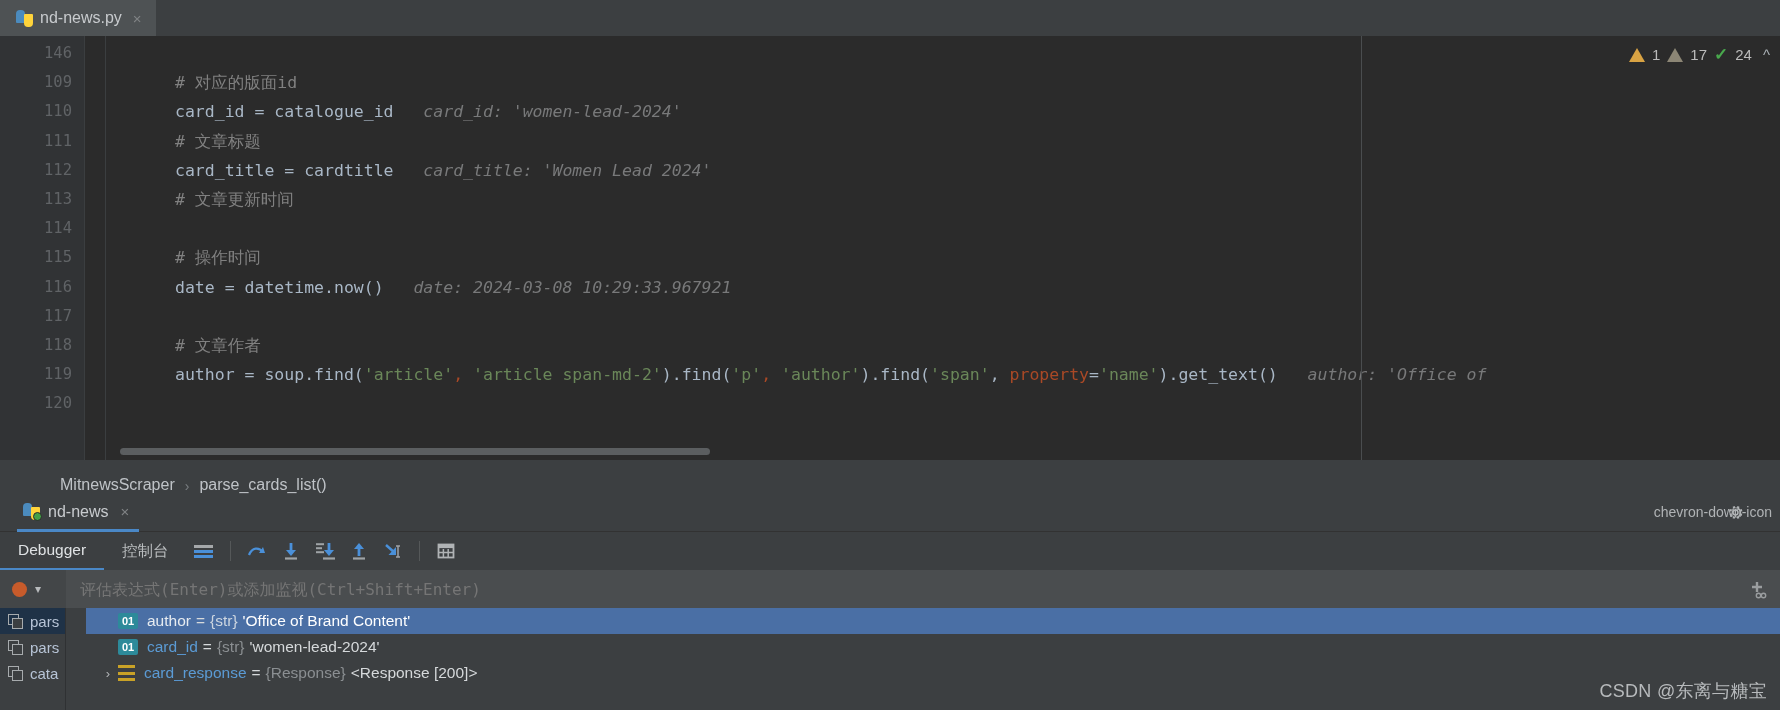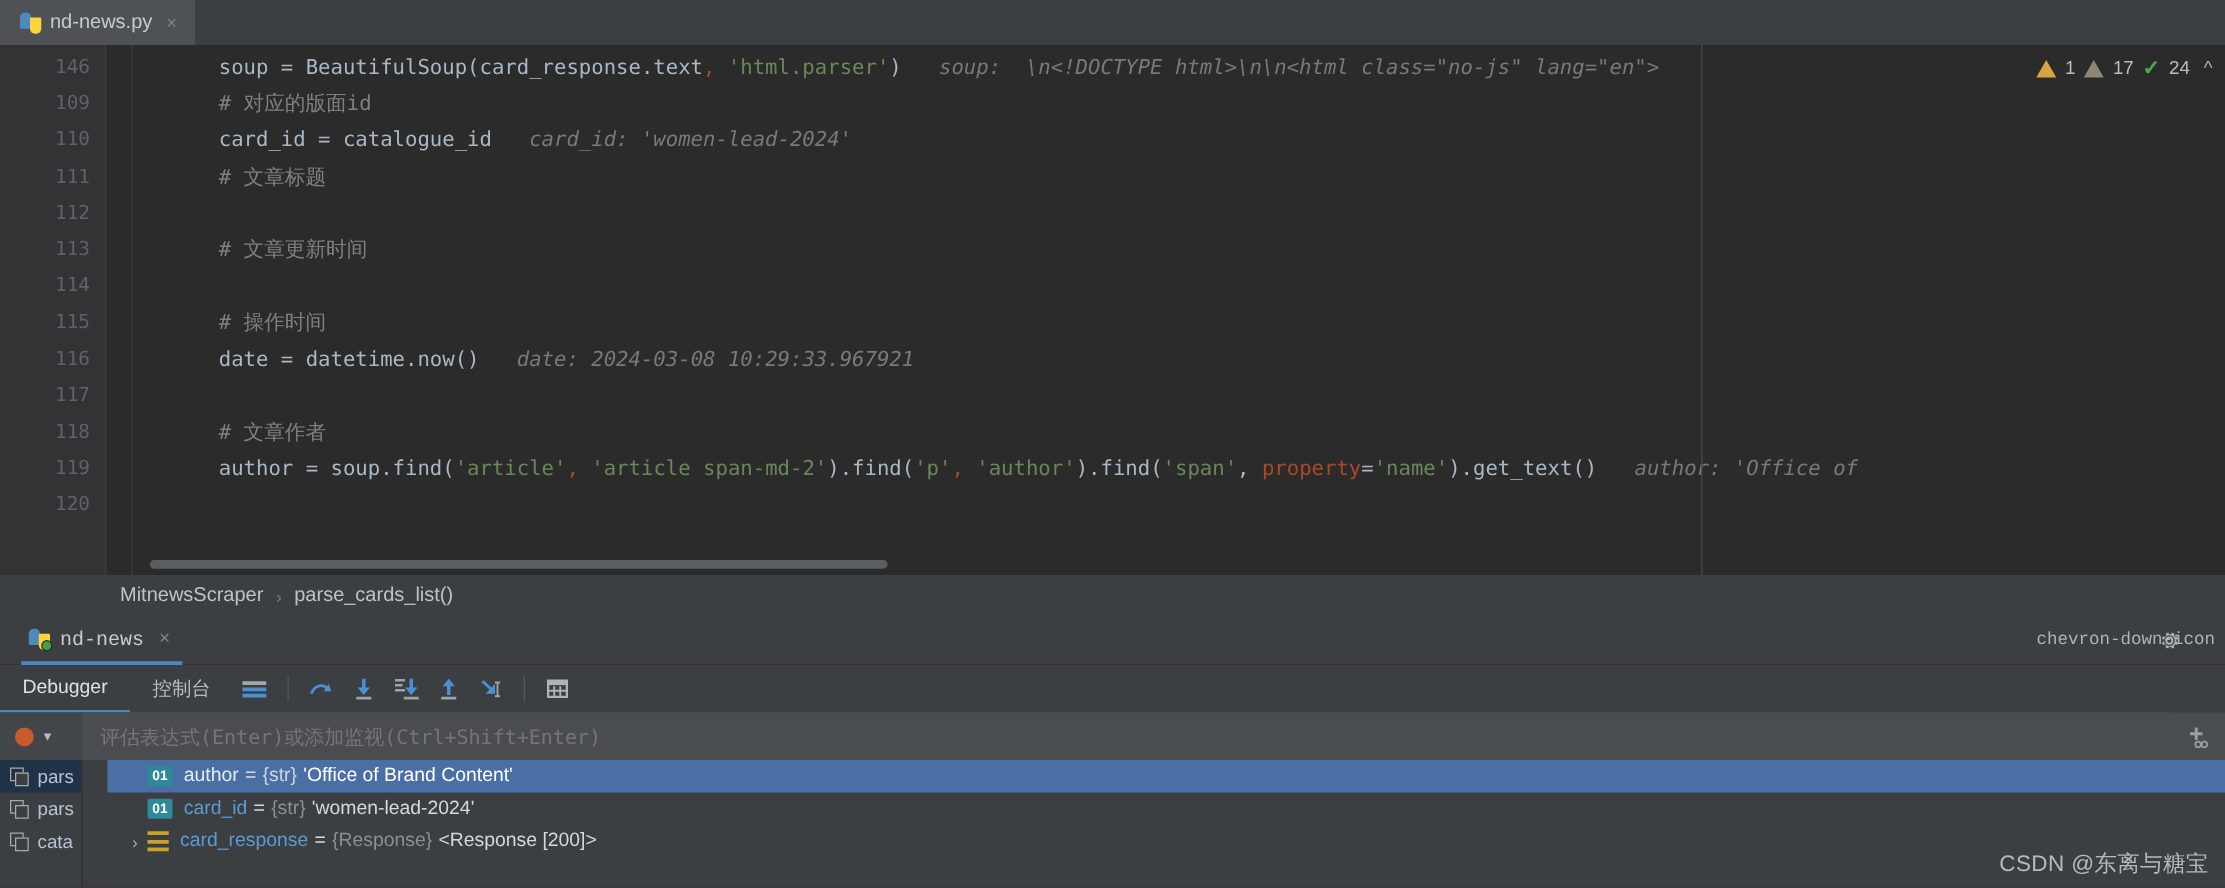--- a/index.html
+++ b/index.html
@@ -98,34 +98,34 @@
   }
   .vert-sep {
     position: absolute; left: 1361px; top: 0; width: 1px; height: 424px;
     background: #4a4d4f;
   }
 
   
   .breadcrumb {
     position: absolute; left: 0; top: 460px; width: 1780px; height: 34px;
     background: #3c3f41;
-    display: flex; align-items: center; gap: 10px;
-    padding-left: 96px;
+    display: flex; align-items: flex-end; gap: 10px;
+    padding-left: 60px;
     color: #bfc3c7; font-size: 16px;
   }
   .crumb-sep { color: #7a7f82; font-size: 14px; }
 
   
   .debug-panel {
     position: absolute; left: 0; top: 494px; width: 1780px; height: 216px;
     background: #3c3f41;
   }
   .debug-tabbar {
     position: absolute; left: 0; top: 0; width: 1780px; height: 38px;
-    background: #3c3f41; border-bottom: 1px solid #323232; font-family: Liberation Mono, monospace;
+    background: #3c3f41; border-bottom: 1px solid #323232;
   }
   .debug-run-tab {
     position: absolute; left: 17px; top: 0; height: 38px;
     display: flex; align-items: center; gap: 8px;
     color: #c8cbce; font-size: 16px;
     border-bottom: 3px solid #4a88c7;
     padding: 0 10px 0 6px;
   }
   .py-icon.running:after {
     content: ""; position: absolute; right: -2px; bottom: -1px;
@@ -268,24 +268,24 @@
         <div class="gutter-line" style="top: 183.2px;">114</div>
         <div class="gutter-line" style="top: 212.4px;">115</div>
         <div class="gutter-line" style="top: 241.6px;">116</div>
         <div class="gutter-line" style="top: 270.8px;">117</div>
         <div class="gutter-line" style="top: 300px;">118</div>
         <div class="gutter-line" style="top: 329.2px;">119</div>
         <div class="gutter-line" style="top: 358.4px;">120</div>
       </div>
     <div class="fold-strip"></div>
     <div class="code-area" id="code-area">
-        <div class="code-line" style="top: 8px; left: 55px;"><span class="kw-default">soup = BeautifulSoup(card_response.text</span><span class="named-arg">,</span><span class="kw-default"> </span><span class="str">'html.parser'</span><span class="kw-default">)</span><span class="hint">   soup:  \n&lt;!DOCTYPE html&gt;\n\n&lt;html class="no-js" lang="en"&gt;</span></div>
         <div class="code-line" style="top: 37.2px; left: 55px;"><span class="comment"># 对应的版面id</span></div>
         <div class="code-line" style="top: 66.4px; left: 55px;"><span class="kw-default">card_id = catalogue_id</span><span class="hint">   card_id: 'women-lead-2024'</span></div>
         <div class="code-line" style="top: 95.6px; left: 55px;"><span class="comment"># 文章标题</span></div>
+        <div class="code-line" style="top: 124.8px; left: 55px;"><span class="kw-default">card_title = cardtitle</span><span class="hint">   card_title: 'Women Lead 2024'</span></div>
         <div class="code-line" style="top: 154px; left: 55px;"><span class="comment"># 文章更新时间</span></div>
         <div class="code-line" style="top: 212.4px; left: 55px;"><span class="comment"># 操作时间</span></div>
         <div class="code-line" style="top: 241.6px; left: 55px;"><span class="kw-default">date = datetime.now()</span><span class="hint">   date: 2024-03-08 10:29:33.967921</span></div>
         <div class="code-line" style="top: 270.8px; left: 55px;"></div>
         <div class="code-line" style="top: 300px; left: 55px;"><span class="comment"># 文章作者</span></div>
         <div class="code-line" style="top: 329.2px; left: 55px;"><span class="kw-default">author = soup.find(</span><span class="str">'article'</span><span class="named-arg">,</span><span class="kw-default"> </span><span class="str">'article span-md-2'</span><span class="kw-default">).find(</span><span class="str">'p'</span><span class="named-arg">,</span><span class="kw-default"> </span><span class="str">'author'</span><span class="kw-default">).find(</span><span class="str">'span'</span><span class="kw-default">, </span><span class="named-arg">property</span><span class="kw-default">=</span><span class="str">'name'</span><span class="kw-default">).get_text()</span><span class="hint">   author: 'Office of</span></div>
         <div class="code-line" style="top: 358.4px; left: 55px;"></div>
       </div>
     <div class="vert-sep"></div>
 

